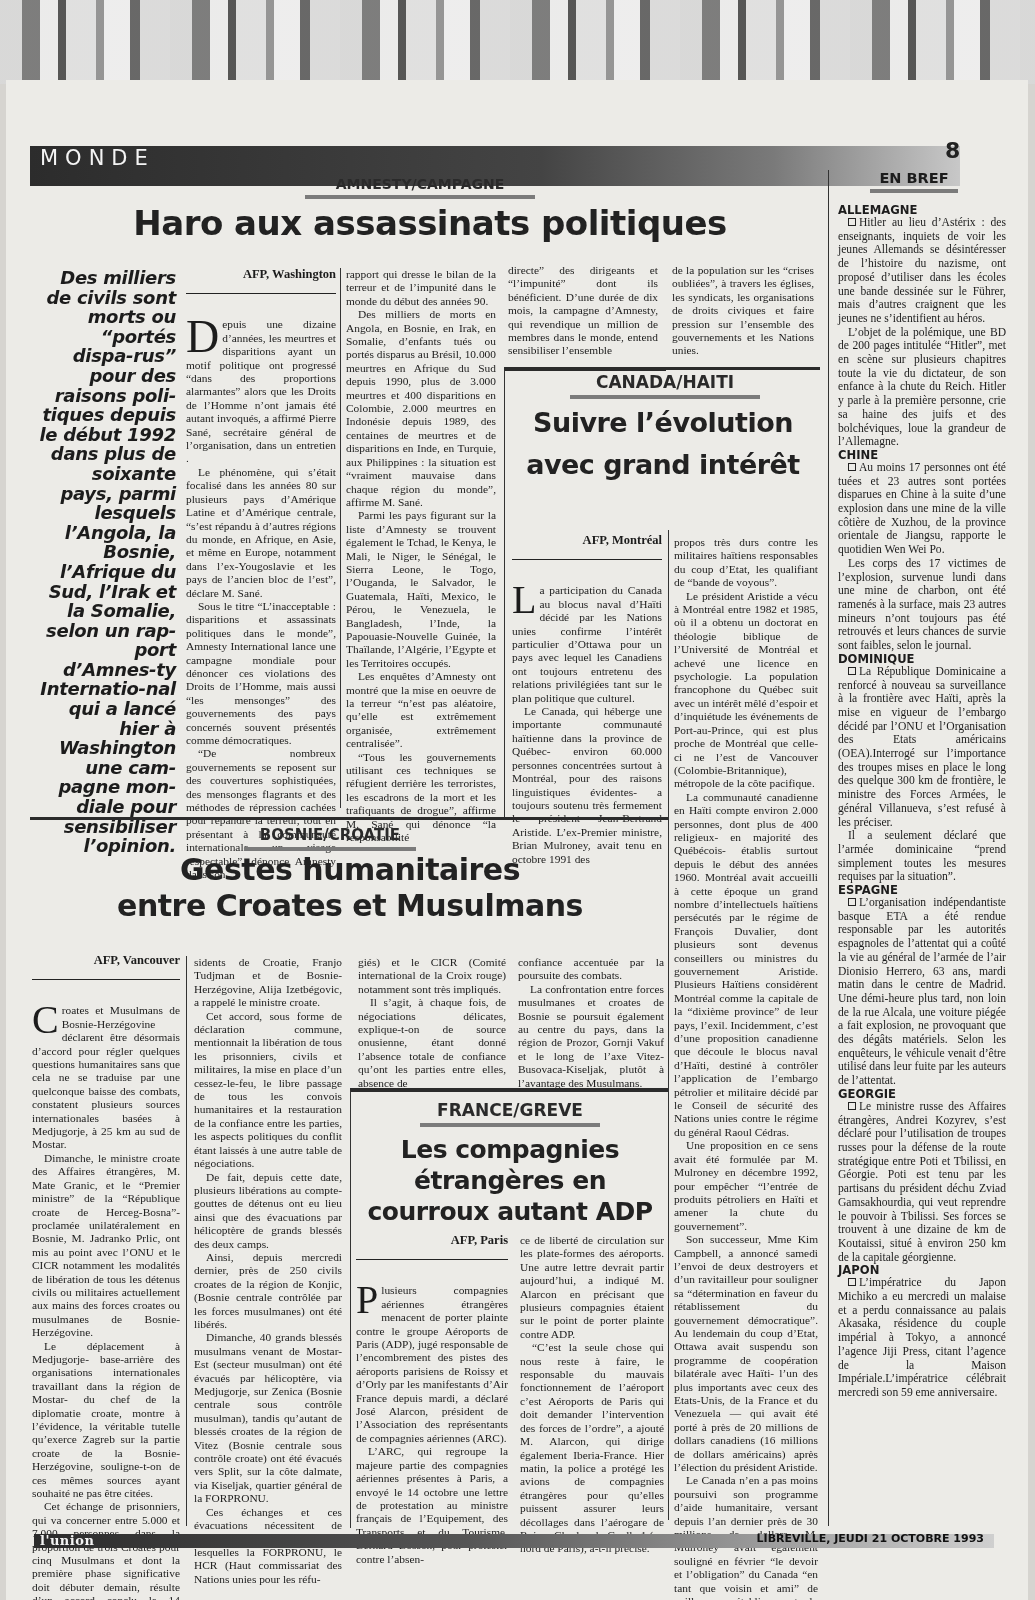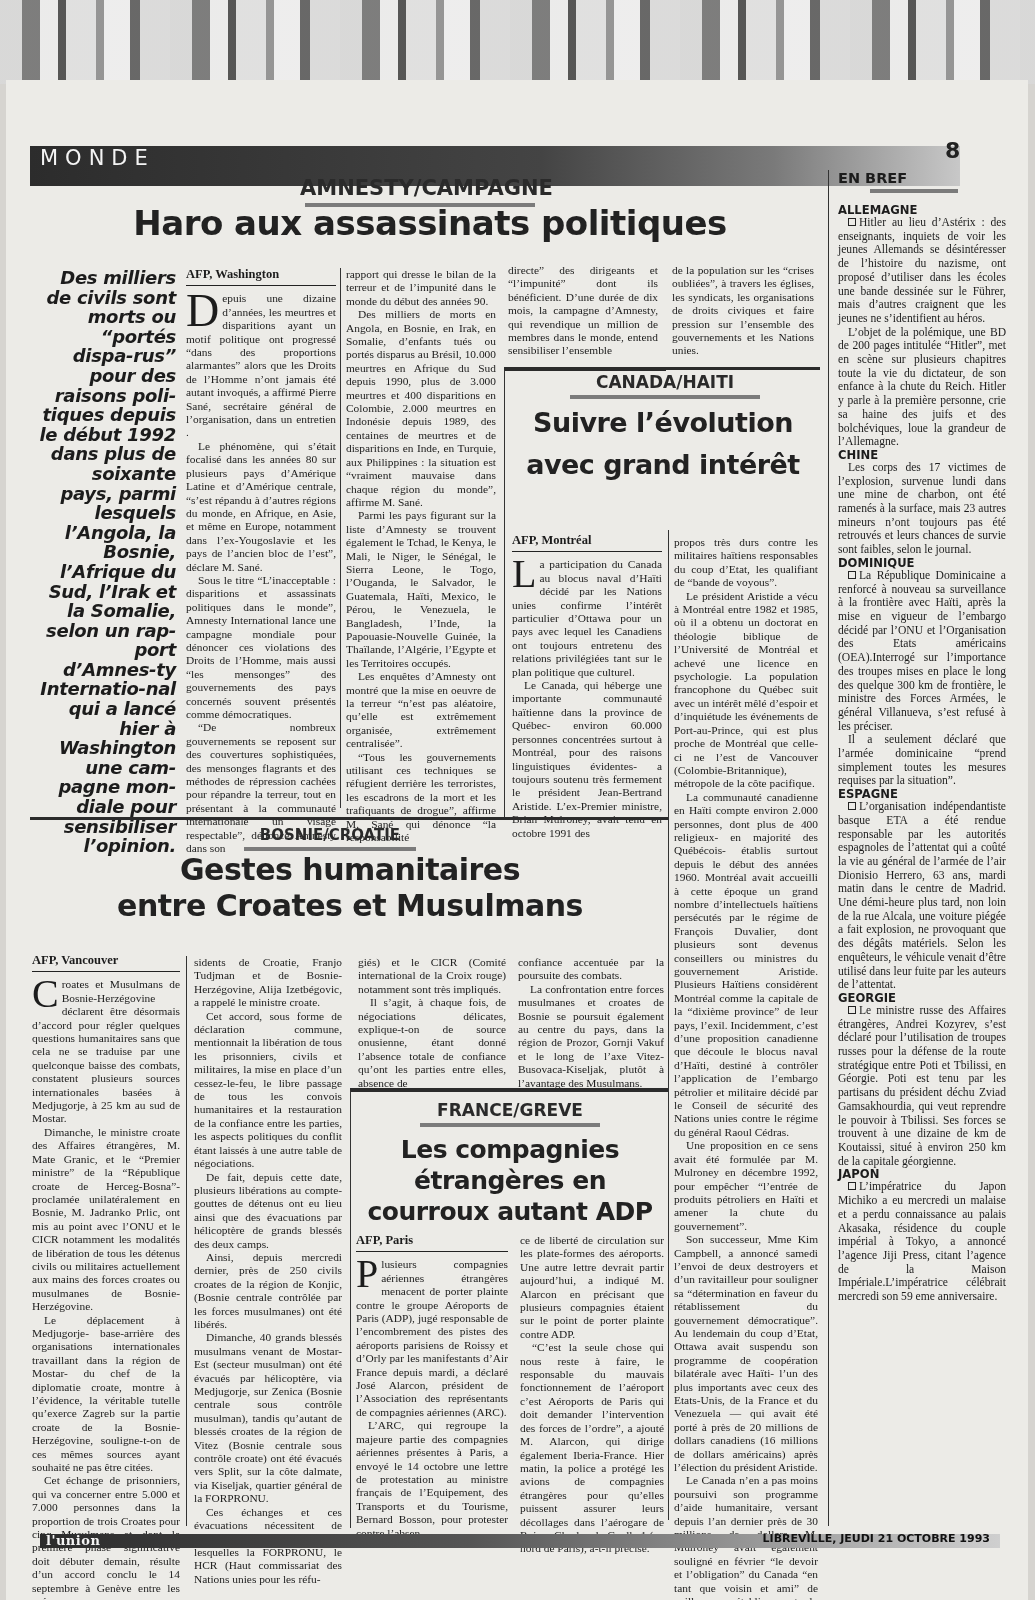--- a/index.html
+++ b/index.html
@@ -12,49 +12,49 @@
   .bar{position:absolute;left:30px;top:146px;width:930px;height:40px;
     background:linear-gradient(90deg,#2c2c2c 0%,#444 55%,#7a7a7a 80%,#c8c8c8 100%)}
   .bar .label{color:#f4f4f4;font-family:"DejaVu Sans",sans-serif;font-size:21px;letter-spacing:7px;line-height:24px;padding-left:10px}
   .pagenum{position:absolute;left:945px;top:138px;font-family:"DejaVu Sans",sans-serif;font-weight:bold;font-size:22px;color:#222}
   .kicker{position:absolute;font-family:"DejaVu Sans",sans-serif;font-weight:bold;color:#2a2a2a;text-align:center}
   .kicker .rule{display:block;height:4px;background:#7b7b7b;margin:3px auto 0}
   .headline{position:absolute;font-family:"DejaVu Sans",sans-serif;font-weight:bold;color:#222;text-align:center;letter-spacing:-.5px;line-height:1.12}
   .col{position:absolute;font-size:11.4px;line-height:13.4px;text-align:justify}
   .col p{text-indent:12px;margin:0}
   .col p.first{text-indent:0}
-  .dateline{font-weight:bold;font-size:12.5px;text-align:left;border-bottom:1px solid #222;padding-bottom:4px;margin-bottom:6px}
+  .dateline{font-weight:bold;font-size:12.5px;text-align:right;border-bottom:1px solid #222;padding-bottom:12px;margin-bottom:24px}
   .dropcap{float:left;font-size:46px;line-height:36px;padding-right:3px;margin-top:1px;font-weight:normal}
   .lede{position:absolute;left:38px;top:268px;width:138px;font-family:"DejaVu Sans",sans-serif;font-weight:bold;font-style:italic;font-size:18px;line-height:19.6px;text-align:right;letter-spacing:-.3px}
   .hrule{position:absolute;height:3px;background:#2b2b2b}
   .vrule{position:absolute;width:1px;background:#333}
   .box{position:absolute;border:1px solid #333;border-top:4px solid #2b2b2b}
-  .brief-title{position:absolute;left:838px;top:170px;width:152px;text-align:left;font-family:"DejaVu Sans",sans-serif;font-weight:bold;font-size:14.5px}
+  .brief-title{position:absolute;left:838px;top:170px;width:152px;text-align:center;font-family:"DejaVu Sans",sans-serif;font-weight:bold;font-size:14.5px}
   .brief-title .rule{display:block;height:4px;background:#7b7b7b;width:88px;margin:3px auto 0}
   .briefs{position:absolute;left:838px;top:204px;width:168px;font-size:11.6px;line-height:13.7px;text-align:justify}
   .briefs h4{font-family:"DejaVu Sans",sans-serif;font-weight:bold;font-size:11.6px;line-height:12px;margin-top:0}
   .briefs p{text-indent:10px}
   .sq{display:inline-block;width:8px;height:8px;border:1px solid #222;margin-right:3px;vertical-align:0}
-  .footer{position:absolute;left:40px;top:1534px;width:960px;height:14px;
+  .footer{position:absolute;left:34px;top:1534px;width:960px;height:14px;
     background:linear-gradient(90deg,#2b2b2b 0%,#555 45%,#999 75%,#cfcfcf 100%)}
   .footer .logo{position:absolute;left:6px;top:-1px;font-family:"DejaVu Serif",serif;font-weight:bold;font-size:13px;color:#f4f4f4;letter-spacing:.5px}
   .footer .date{position:absolute;right:10px;top:-2px;font-family:"DejaVu Sans",sans-serif;font-weight:bold;font-size:11px;color:#111}
 </style>
 </head>
 <body>
 
 <div class="topstrip"></div>
 <div class="page"></div>
 
 <div class="bar">
   <span class="label">MONDE</span>
 </div>
 <div class="pagenum">8</div>
 
-<div class="kicker" style="left:300px;top:176px;width:240px;font-size:21px;">
+<div class="kicker" style="left:300px;top:176px;width:240px;font-size:14px;">
   <span>AMNESTY/CAMPAGNE</span>
   <span class="rule" style="width:230px"></span>
 </div>
 <div class="headline" style="left:60px;top:204px;width:740px;font-size:34px;">Haro aux assassinats politiques</div>
 
 <div class="lede">Des milliers de civils sont morts ou “portés dispa-rus” pour des raisons poli-tiques depuis le début 1992 dans plus de soixante pays, parmi lesquels l’Angola, la Bosnie, l’Afrique du Sud, l’Irak et la Somalie, selon un rap-port d’Amnes-ty Internatio-nal qui a lancé hier à Washington une cam-pagne mon-diale pour sensibiliser l’opinion.</div>
 
 <div class="col" style="left:186px;top:268px;width:150px;">
   <div class="dateline">AFP, Washington</div>
   <p class="first"><span class="dropcap">D</span><span>epuis une dizaine d’années, les meurtres et disparitions ayant un motif politique ont progressé “dans des proportions alarmantes” alors que les Droits de l’Homme n’ont jamais été autant invoqués, a affirmé Pierre Sané, secrétaire général de l’organisation, dans un entretien .</span></p>
@@ -156,20 +156,21 @@
   <span class="rule"></span>
 </div>
 <div class="briefs">
   <div>
     <h4>ALLEMAGNE</h4>
     <p><span class="sq"></span><span>Hitler au lieu d’Astérix : des enseignants, inquiets de voir les jeunes Allemands se désintéresser de l’histoire du nazisme, ont proposé d’utiliser dans les écoles une bande dessinée sur le Führer, mais d’autres craignent que les jeunes ne s’identifient au héros.</span></p>
     <p>L’objet de la polémique, une BD de 200 pages intitulée “Hitler”, met en scène sur plusieurs chapitres toute la vie du dictateur, de son enfance à la chute du Reich. Hitler y parle à la première personne, crie sa haine des juifs et des bolchéviques, loue la grandeur de l’Allemagne.</p>
   </div>
   <div>
     <h4>CHINE</h4>
+    <p><span class="sq"></span><span>Au moins 17 personnes ont été tuées et 23 autres sont portées disparues en Chine à la suite d’une explosion dans une mine de la ville côtière de Xuzhou, de la province orientale de Jiangsu, rapporte le quotidien Wen Wei Po.</span></p>
     <p>Les corps des 17 victimes de l’explosion, survenue lundi dans une mine de charbon, ont été ramenés à la surface, mais 23 autres mineurs n’ont toujours pas été retrouvés et leurs chances de survie sont faibles, selon le journal.</p>
   </div>
   <div>
     <h4>DOMINIQUE</h4>
     <p><span class="sq"></span><span>La République Dominicaine a renforcé à nouveau sa surveillance à la frontière avec Haïti, après la mise en vigueur de l’embargo décidé par l’ONU et l’Organisation des Etats américains (OEA).Interrogé sur l’importance des troupes mises en place le long des quelque 300 km de frontière, le ministre des Forces Armées, le général Villanueva, s’est refusé à les préciser.</span></p>
     <p>Il a seulement déclaré que l’armée dominicaine “prend simplement toutes les mesures requises par la situation”.</p>
   </div>
   <div>
     <h4>ESPAGNE</h4>
     <p><span class="sq"></span><span>L’organisation indépendantiste basque ETA a été rendue responsable par les autorités espagnoles de l’attentat qui a coûté la vie au général de l’armée de l’air Dionisio Herrero, 63 ans, mardi matin dans le centre de Madrid. Une démi-heure plus tard, non loin de la rue Alcala, une voiture piégée a fait explosion, ne provoquant que des dégâts matériels. Selon les enquêteurs, le véhicule venait d’être utilisé dans leur fuite par les auteurs de l’attentat.</span></p>

